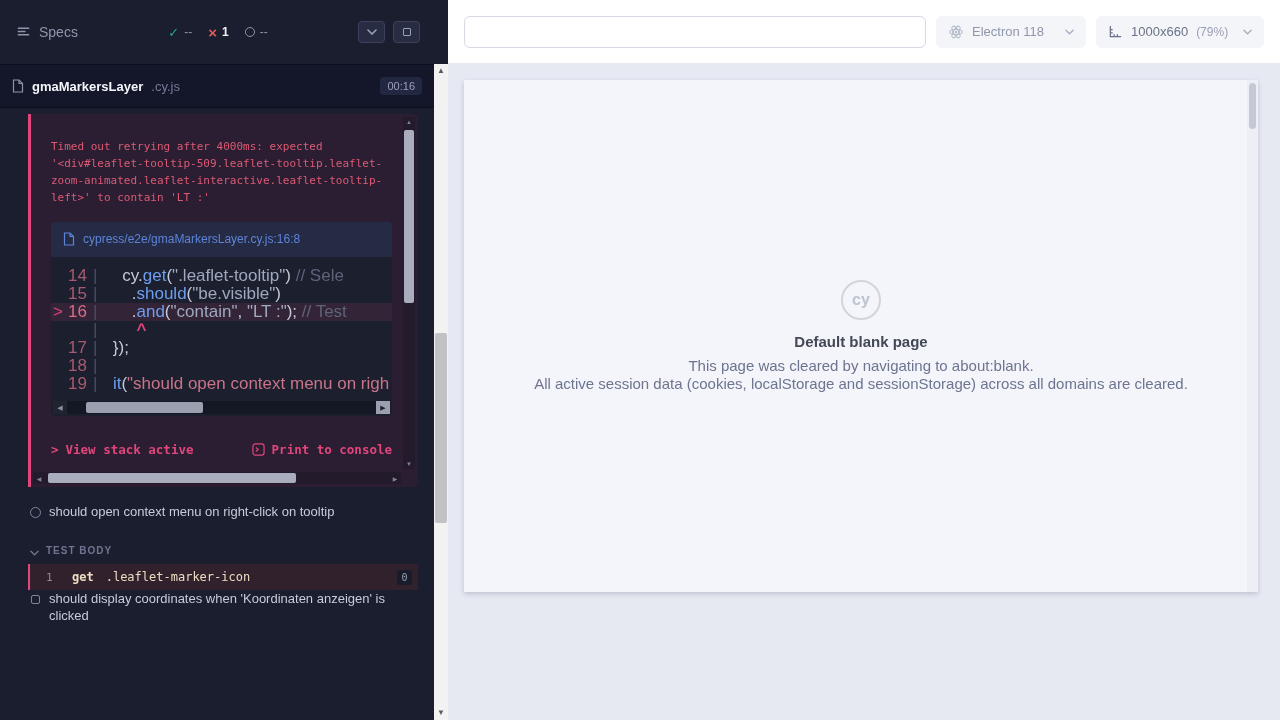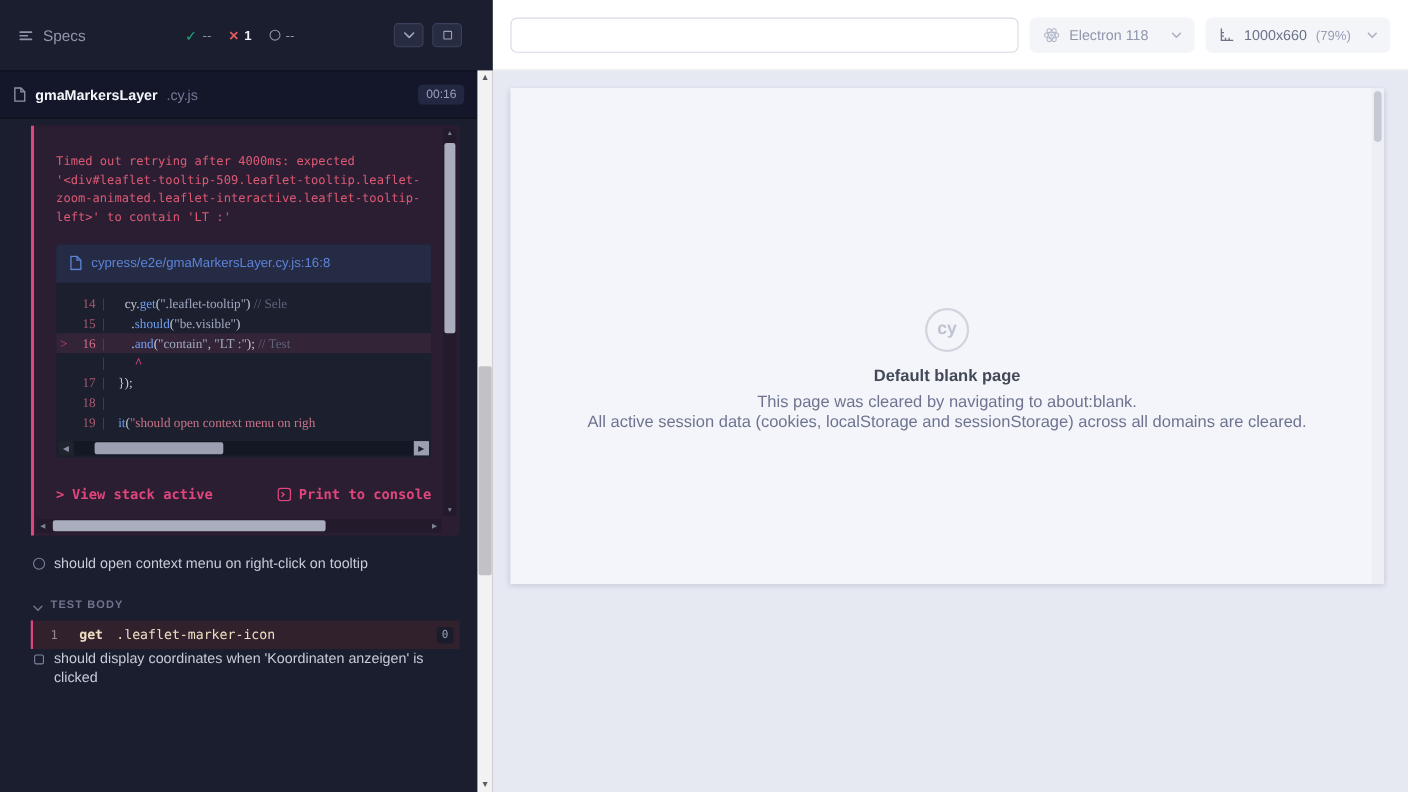--- a/index.html
+++ b/index.html
@@ -4,21 +4,21 @@
 <style>
   *{margin:0;padding:0;box-sizing:border-box}
   html,body{width:1280px;height:720px;overflow:hidden}
   body{font-family:"Liberation Sans",sans-serif;background:#e6e9f2;font-size:13px}
   .app{display:flex;width:1280px;height:720px}
 
   
   .reporter{width:448px;height:720px;background:#1b1e2e;position:relative;flex:none}
   .rep-inner{position:absolute;left:0;top:0;width:434px;height:720px;overflow:hidden}
   .rep-header{height:64px;display:flex;align-items:center;justify-content:space-between;padding:0 14px 0 16px;background:#1b1e2e}
-  .specs-group{display:flex;align-items:flex-end;gap:8px;color:#8f94ab;cursor:pointer}
+  .specs-group{display:flex;align-items:flex-start;gap:8px;color:#8f94ab;cursor:pointer}
   .specs-label{font-size:14px;color:#9095ad}
   .stats{display:flex;align-items:center;gap:16px}
   .stat{display:flex;align-items:center;gap:5px}
   .st-val{color:#8f94ab;font-size:12px}
   .st-val.bright{color:#f0f2f8;font-weight:bold}
   .st-ic{font-size:13px;line-height:1}
   .st-ic.pass{color:#23a67b}
   .st-ic.fail{color:#e05b5b;font-weight:bold;font-size:15px}
   .circ{display:inline-block;width:10px;height:10px;border:1.5px solid #8f94ab;border-radius:50%}
   .hdr-buttons{display:flex;gap:8px}
@@ -32,21 +32,21 @@
   .spec-dur{margin-left:auto;background:#232842;color:#9aa0b8;font-size:11px;padding:3px 7px;border-radius:4px}
 
   .rep-content{padding:6px 16px 0 28px}
 
   
   .error-box{position:relative;background:#2b1e33;border-left:3px solid #e0457b;border-radius:0 4px 4px 0;padding:24px 26px 30px 20px}
   .err-msg{font-family:"DejaVu Sans Mono",monospace;font-size:11px;line-height:17px;color:#dc5a73;overflow-wrap:anywhere;max-width:346px}
   .code-frame{margin-top:16px;border-radius:4px;overflow:hidden;background:#1b1f2e;max-width:346px}
   .cf-link{display:flex;gap:8px;align-items:flex-start;background:#262b45;padding:9px 12px;font-family:Liberation Sans, sans-serif;font-size:12px;line-height:17px;color:#5c84d8;word-break:break-all;cursor:pointer}
   .cf-link .fic{flex:none;margin-top:1px;display:flex}
-  .cf-code{padding:10px 0 4px;font-family:Liberation Serif, serif;font-size:12px;line-height:18px;overflow:hidden;white-space:pre}
+  .cf-code{padding:10px 0 4px;font-family:Liberation Sans, sans-serif;font-size:17px;line-height:18px;overflow:hidden;white-space:pre}
   .cl{display:flex;white-space:pre}
   .cl .ind{width:14px;text-align:center;color:#e0457b;flex:none}
   .cl .lnum{width:22px;text-align:right;color:#a85a72;flex:none}
   .cl .pipe{margin:0 6px;color:#4a4f66;flex:none}
   .cl.hl{background:rgba(224,69,123,.13)}
   .cl.hl .lnum{color:#d86d88}
   .tk-pl{color:#c3c8d6}.tk-kw{color:#6e9ef0}.tk-st{color:#9fa8bd}.tk-cm{color:#5d6378}
   .tk-s2{color:#c97489}.tk-ca{color:#e0457b;font-weight:bold}
   .cf-hscroll{margin:4px 2px 2px;height:13px;display:flex;align-items:stretch}
   .cf-hscroll .arrL{width:14px;background:#20242f;color:#8a8fa5;font-size:7px;display:flex;align-items:center;justify-content:center}
@@ -97,21 +97,21 @@
   .browser-select{width:150px;color:#9096ab}
   .browser-select .lbl{font-size:13px;flex:1}
   .viewport-select{width:168px}
   .vp-size{font-size:13px;color:#6b7288}
   .vp-scale{font-size:12px;color:#9aa0b5;flex:1}
   .sel-ic{display:flex;color:#b3b9c9}
   .vp-ic{color:#6b7288}
   .chev-ic{display:flex;color:#a8aec0}
 
   .stage-main{flex:1;padding:16px 20px 0 16px;overflow:hidden}
-  .aut-panel{width:794px;height:451px;background:#f4f5fa;box-shadow:0 2px 5px rgba(25,30,60,.18);position:relative}
+  .aut-panel{width:794px;height:512px;background:#f4f5fa;box-shadow:0 2px 5px rgba(25,30,60,.18);position:relative}
   .blank-wrap{padding-top:200px;text-align:center}
   .cy-logo{width:40px;height:40px;border:2px solid #cfd4df;border-radius:50%;margin:0 auto;display:flex;align-items:center;justify-content:center;color:#bdc3cf;font-weight:bold;font-size:16px}
   .blank-title{margin-top:13px;font-size:15px;font-weight:bold;color:#434857}
   .blank-line{margin-top:9px;font-size:15px;color:#6e7490;line-height:13px}
   .blank-line + .blank-line{margin-top:5px}
   .aut-scrollbar{position:absolute;top:0;right:0;bottom:0;width:11px;background:#edeff5}
   .aut-thumb{position:absolute;top:3px;left:2px;width:7px;height:46px;background:#c4c9d4;border-radius:4px}
 </style>
 </head>
 <body>

